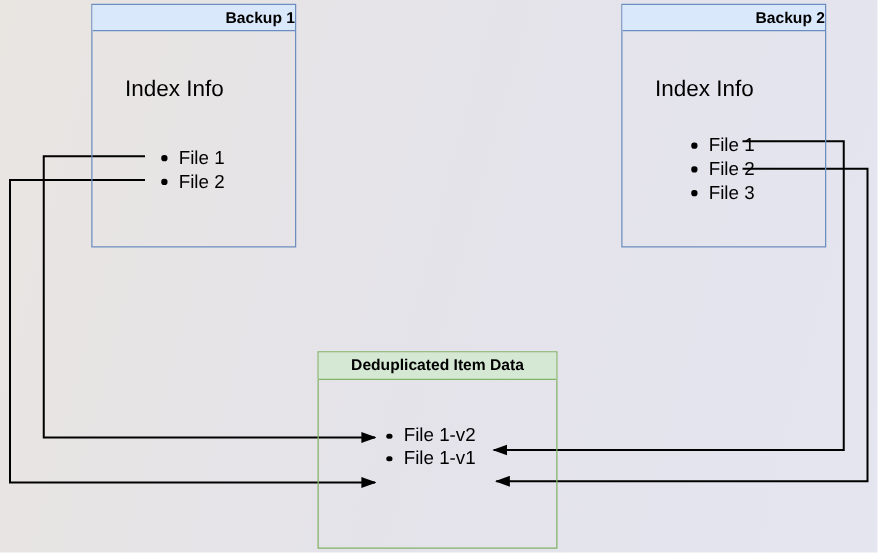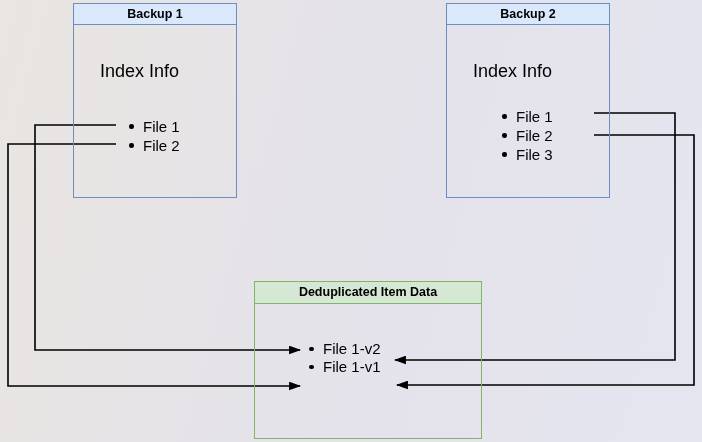--- a/index.html
+++ b/index.html
@@ -14,25 +14,25 @@
   .box{position:absolute;border:1px solid;box-sizing:border-box;background:transparent;}
   .box.blue{border-color:#6c8ebf;}
   .box.green{border-color:#82b366;}
   .box-header{
     position:absolute;left:0;right:0;top:0;
     border-bottom:1px solid;
     font-weight:bold;font-size:12.5px;
     text-align:center;
     box-sizing:border-box;
   }
-  .blue .box-header{background:#dae8fc;border-color:#6c8ebf;height:21px;line-height:20px;}
+  .blue .box-header{background:#dae8fc;border-color:#6c8ebf;height:21px;line-height:20px;text-align:right;}
   .green .box-header{background:#d5e8d4;border-color:#82b366;height:22px;line-height:21px;}
   #backup1{left:73px;top:3px;width:164px;height:195px;}
-  #backup2{left:446px;top:3px;width:164px;height:195px;}
-  #dedup{left:254px;top:281px;width:228px;height:158px;}
+  #backup2{left:497px;top:3px;width:164px;height:195px;}
+  #dedup{left:254px;top:281px;width:192px;height:158px;}
   .subtitle{position:absolute;left:26px;top:57px;font-size:18px;}
   ul.file-list{
     position:absolute;margin:0;padding:0;list-style:none;
     font-size:15px;
   }
   ul.file-list li{position:relative;padding-left:14px;line-height:19px;white-space:nowrap;}
   ul.file-list li::before{
     content:"";position:absolute;left:0;top:50%;
     width:4.5px;height:4.5px;margin-top:-2.5px;border-radius:50%;background:#000;
   }

